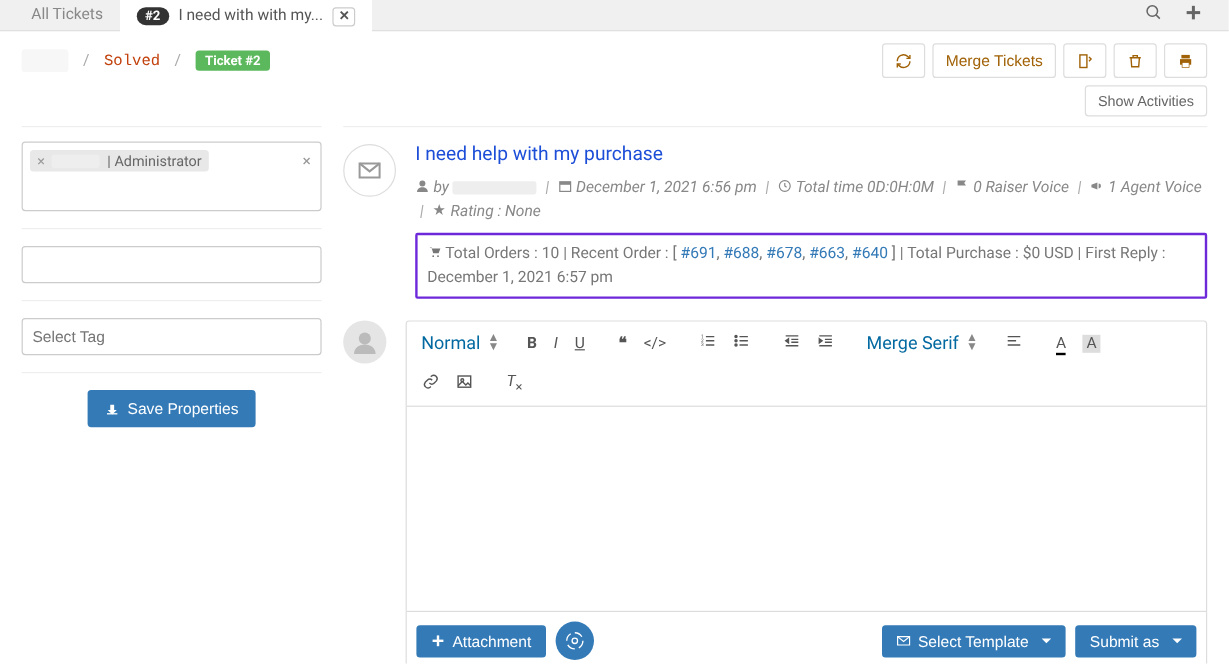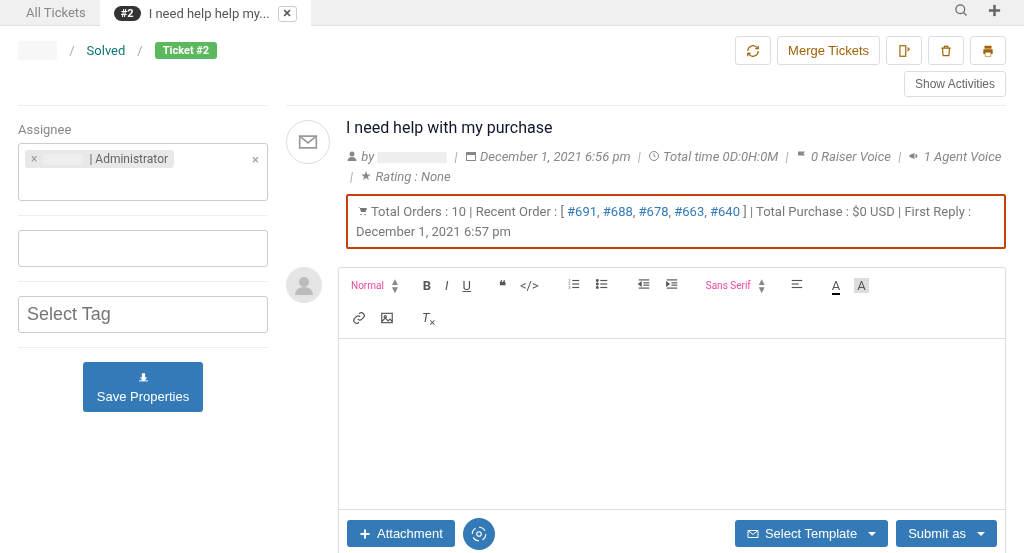--- a/index.html
+++ b/index.html
@@ -9,79 +9,79 @@
 .tab { padding: 10px 14px; color: #888; font-size: 13px; cursor: pointer; }
 .tab.active { background: #fff; border-top: 2px solid #e74c3c; display: flex; align-items: center; gap: 8px; color:#555; }
 .badge-dark { background: #333; color: #fff; border-radius: 9px; padding: 1px 7px; font-size: 11px; font-weight: bold; }
 .close-x { color: #555; cursor: pointer; font-weight: bold; border:1px solid #ccc; border-radius:3px; padding:0 4px; font-size:11px; line-height:14px; }
 .tab-right { margin-left: auto; display: flex; gap: 18px; padding-right: 10px; }
 .icon-btn-top { color: #666; cursor: pointer; font-size: 15px; }
 
 .toolbar { display: flex; align-items: center; padding: 10px 18px; gap: 8px; }
 .crumb { color: #ccc; background:#f7f7f7; border-radius:3px; padding:2px 18px; }
 .crumb-sep { color: #aaa; margin: 0 4px; }
-.crumb-solved { color: #0f766e; }
+.crumb-solved { color: #c2410c; font-family: Liberation Mono, monospace; }
 .badge-green { background: #5cb85c; color: #fff; border-radius: 3px; padding: 2px 8px; font-size: 11px; font-weight: bold; }
 .toolbar-right { margin-left: auto; display: flex; gap: 6px; }
 .btn-border { border: 1px solid #ddd; background: #fff; border-radius: 3px; padding: 6px 10px; color: #a16207; font-size: 13px; cursor: pointer; display:inline-flex; align-items:center; }
 
 .show-activities-row { display:flex; justify-content:flex-end; padding-right:18px; margin-top:-4px; margin-bottom:8px; }
 .show-activities { border:1px solid #ddd; background:#fff; border-radius:3px; padding:5px 10px; font-size:12px; color:#666; cursor:pointer; }
 
 .main { display: flex; padding: 0 18px; gap: 18px; }
 .sidebar { width: 250px; border-top:1px solid #eee; padding-top:12px; }
 .field-label { color: #888; font-size: 13px; margin-bottom: 6px; margin-top:4px; }
 .tagbox { border: 1px solid #ccc; border-radius: 3px; min-height: 58px; padding: 6px; position: relative; }
 .tagchip { background: #e8e8e8; border-radius: 3px; display: inline-flex; align-items: center; gap: 6px; padding: 2px 6px; font-size: 12px; color:#666; }
 .tagchip .x { color:#999; cursor:pointer; }
 .clear-x { position: absolute; right: 8px; top: 8px; color: #999; cursor: pointer; }
-.input-plain { width: 100%; border: 1px solid #ccc; border-radius: 3px; padding: 7px 8px; font-size: 18px; color:#555; }
+.input-plain { width: 100%; border: 1px solid #ccc; border-radius: 3px; padding: 7px 8px; font-size: 13px; color:#555; }
 .sep-hr { border:0; border-top:1px solid #eee; margin:14px 0; }
-.btn-blue { background: #337ab7; color: #fff; border: none; border-radius: 3px; padding: 8px 14px; font-size: 13px; cursor: pointer; display:inline-flex; align-items:center; gap:6px;flex-direction:column; }
+.btn-blue { background: #337ab7; color: #fff; border: none; border-radius: 3px; padding: 8px 14px; font-size: 13px; cursor: pointer; display:inline-flex; align-items:center; gap:6px; }
 .center { text-align: center; }
 
 .content { flex: 1; border-top:1px solid #eee; padding-top:12px; }
 .ticket-head { display: flex; gap: 16px; margin-bottom: 10px; }
 .env-circle { width: 44px; height: 44px; border: 1px solid #ddd; border-radius: 50%; display: flex; align-items: center; justify-content: center; color: #999; flex-shrink:0; margin-top:2px; }
-.ticket-title { font-size: 16px; color: #0f172a; margin-bottom: 10px; }
+.ticket-title { font-size: 16px; color: #1d4ed8; margin-bottom: 10px; }
 .meta-line { color: #888; font-size: 13px; line-height: 1.5; font-style: italic; }
 .meta-line .sep { color:#aaa; margin:0 4px; }
 .ico { display:inline-block; vertical-align:-1px; }
 .redacted { background:#eee; display:inline-block; width:70px; height:11px; border-radius:2px; vertical-align:middle; }
 
-.orders-box { border: 2px solid #c2410c; border-radius: 2px; padding: 6px 8px; margin-top: 8px; font-size: 13px; color:#777; line-height:1.5; }
+.orders-box { border: 2px solid #6d28d9; border-radius: 2px; padding: 6px 8px; margin-top: 8px; font-size: 13px; color:#777; line-height:1.5; }
 .orders-box a { color: #337ab7; text-decoration: none; }
 
 .reply-area { display:flex; gap:16px; margin-top:18px; }
 .avatar-grey { width:36px; height:36px; border-radius:50%; background:#e5e5e5; flex-shrink:0; display:flex; align-items:center; justify-content:center; }
 .avatar-grey svg { fill:#bbb; }
 .editor-wrap { flex:1; border:1px solid #ddd; border-radius:3px; }
 .ql-toolbar { border-bottom:1px solid #ddd; padding:6px 8px; display:flex; flex-wrap:wrap; gap:4px; align-items:center; }
 .ql-group { display:flex; gap:2px; align-items:center; }
 .ql-sep { width:10px; }
 .ql-btn { padding:3px 5px; color:#555; cursor:pointer; border-radius:2px; font-size:13px; }
-.ql-select { border:none; background:none; font-size:10px; color:#ec4899; cursor:pointer; padding:2px 4px; }
+.ql-select { border:none; background:none; font-size:15px; color:#0369a1; cursor:pointer; padding:2px 4px; }
 .ql-arrows { color:#888; font-size:10px; line-height:8px; display:flex; flex-direction:column; }
 .editor-body { min-height:170px; padding:10px; }
 .editor-footer { border-top:1px solid #ddd; padding:8px; display:flex; gap:8px; align-items:center; }
 .btn-blue-sm { background:#337ab7; color:#fff; border:none; border-radius:3px; padding:6px 12px; font-size:13px; cursor:pointer; display:inline-flex; align-items:center; gap:6px; }
 .chatgpt-circle { width:32px; height:32px; border-radius:50%; background:#337ab7; display:flex; align-items:center; justify-content:center; cursor:pointer; }
 .footer-right { margin-left:auto; display:flex; gap:8px; }
 .caret-down::after { content:""; display:inline-block; border-top:4px solid #fff; border-left:4px solid transparent; border-right:4px solid transparent; margin-left:5px; vertical-align:2px; }
 
 svg { display:inline-block; }
 </style>
 </head>
 <body>
 
 <div class="tab-bar">
   <div class="tab">All Tickets</div>
   <div class="tab active">
     <span class="badge-dark">#2</span>
-    <span>I need help help my...</span>
+    <span>I need with with my...</span>
     <span class="close-x">✕</span>
   </div>
   <div class="tab-right">
     <span class="icon-btn-top">
       <svg width="15" height="15" viewBox="0 0 24 24" fill="none" stroke="currentColor" stroke-width="2">
           <circle cx="10" cy="10" r="7"></circle>
           <line x1="20" y1="20" x2="15" y2="15"></line>
         </svg>
     </span>
     <span class="icon-btn-top">
@@ -129,21 +129,20 @@
     </button>
   </div>
 </div>
 
 <div class="show-activities-row">
   <button class="show-activities">Show Activities</button>
 </div>
 
 <div class="main">
   <div class="sidebar">
-    <div class="field-label">Assignee</div>
     <div class="tagbox">
       <span class="tagchip">
         <span class="x">×</span>
         <span class="redacted" style="width:40px;"></span>
         <span> | Administrator</span>
       </span>
       <span class="clear-x">×</span>
     </div>
     <hr class="sep-hr">
     <input class="input-plain" style="">
@@ -282,21 +281,21 @@
             <svg width="14" height="14" viewBox="0 0 24 24" fill="none" stroke="currentColor" stroke-width="2">
                 <line x1="3" y1="5" x2="21" y2="5"></line>
                 <line x1="11" y1="10" x2="21" y2="10"></line>
                 <line x1="11" y1="14" x2="21" y2="14"></line>
                 <line x1="3" y1="19" x2="21" y2="19"></line>
                 <path d="M3 9l4 3-4 3z" fill="currentColor"></path>
               </svg>
           </span>
           <span class="ql-sep"></span>
           <span class="ql-group">
-            <span class="ql-select">Sans Serif</span>
+            <span class="ql-select">Merge Serif</span>
             <span class="ql-arrows">
                 <span>▲</span>
                 <span>▼</span>
               </span>
           </span>
           <span class="ql-sep"></span>
           <span class="ql-btn">
             <svg width="14" height="14" viewBox="0 0 24 24" fill="none" stroke="currentColor" stroke-width="2">
                 <line x1="3" y1="6" x2="21" y2="6"></line>
                 <line x1="3" y1="12" x2="15" y2="12"></line>

